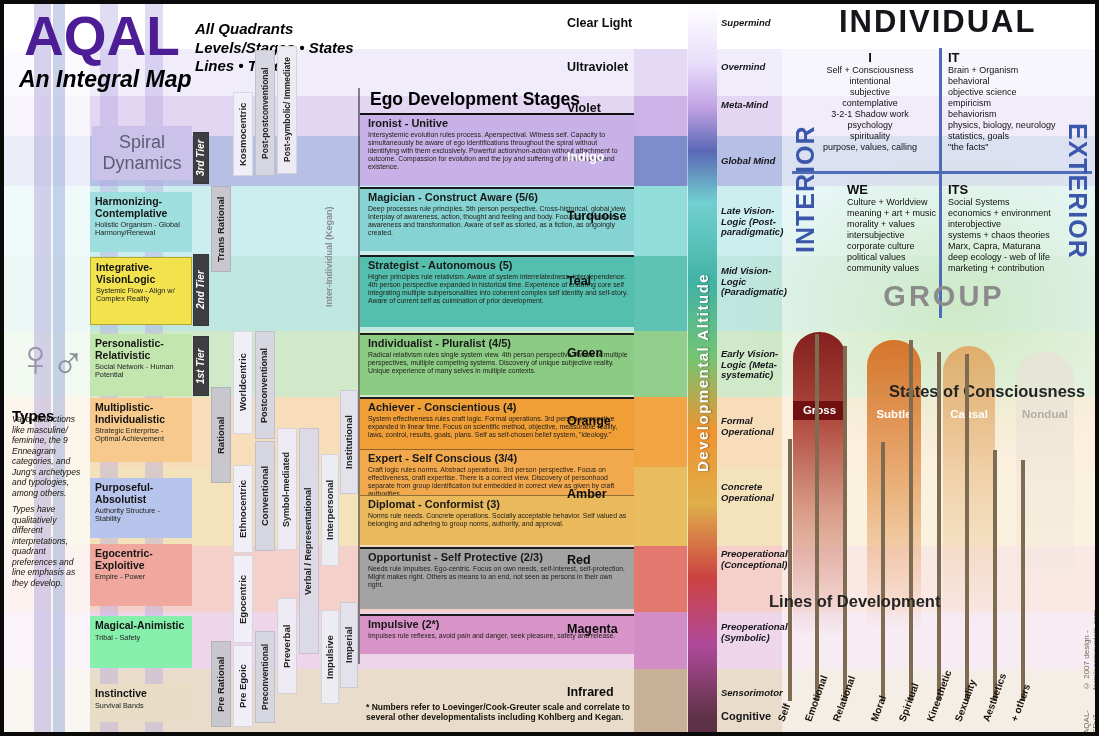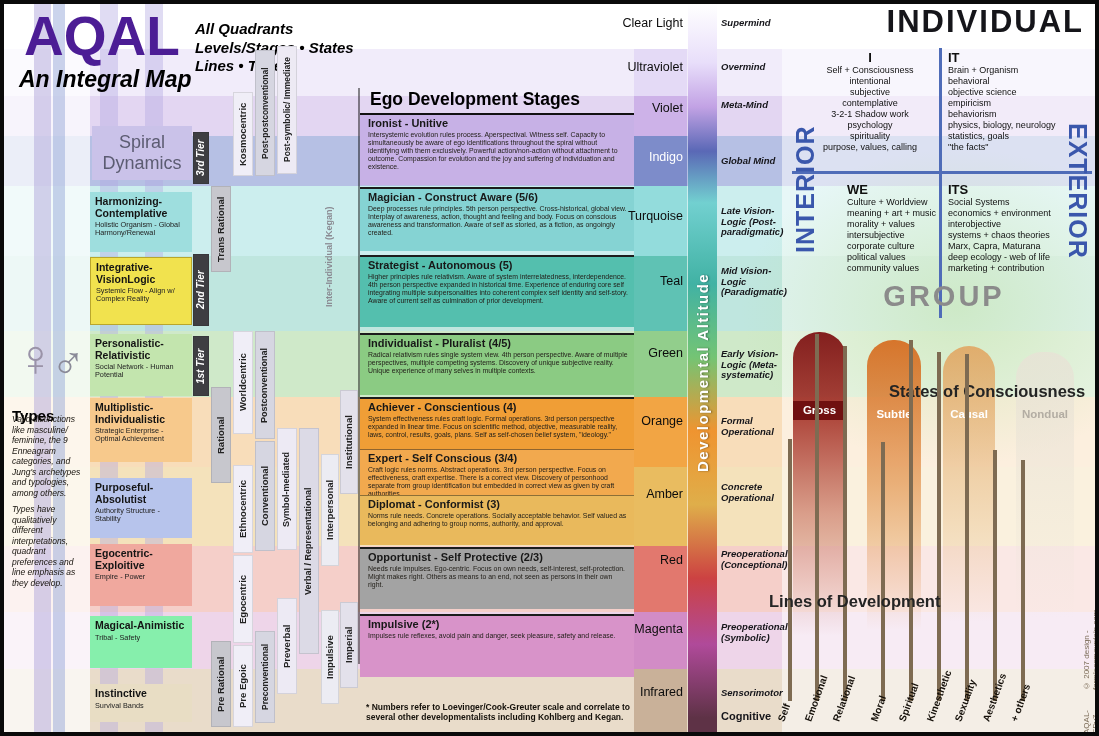--- a/index.html
+++ b/index.html
@@ -6,21 +6,21 @@
   .page{position:relative;width:1099px;height:736px;background:#fff;border:4px solid #0a0a0a;
         box-sizing:border-box;overflow:hidden;font-family:"Liberation Sans",sans-serif;color:#111}
   .abs{position:absolute}
   .band{position:absolute;left:0;width:100%}
   .seg{position:absolute;writing-mode:vertical-rl;transform:rotate(180deg);display:flex;align-items:center;
        justify-content:center;font-weight:bold;font-size:9.5px;color:#222;text-align:center;line-height:1.05;
        border:1px solid rgba(0,0,0,0.10);box-sizing:border-box}
   .stage{position:absolute;left:356px;width:276px;box-sizing:border-box;padding:2px 8px;border-top:2px solid #1c1c1c}
   .stage .t{font-size:11px;font-weight:bold;color:#181818;line-height:12.5px}
   .stage .d{font-size:6.9px;line-height:8.1px;color:#23201a;margin-top:1px}
-  .clabel{position:absolute;left:563px;width:116px;text-align:right;font-size:12.5px;font-weight:normal;color:#0c0c0c}
+  .clabel{position:absolute;left:563px;width:116px;text-align:left;font-size:12.5px;font-weight:bold;color:#0c0c0c}
   .cog{position:absolute;left:717px;width:62px;font-size:9.5px;font-style:italic;font-weight:bold;color:#15151a;line-height:10.5px}
   .qitems{position:absolute;font-size:9px;line-height:11px;color:#101010}
   .qhead{font-size:13px;font-weight:bold;margin-bottom:2px}
   .sb{position:absolute;left:86px;width:102px;box-sizing:border-box;padding:4px 5px}
   .sb .t{font-size:10.5px;font-weight:bold;line-height:11.5px;color:#141414}
   .sb .d{font-size:7.3px;line-height:8.3px;margin-top:2px;color:#222}
   .state-label{position:absolute;font-weight:bold;font-size:11.5px;text-align:center}
   .ldev{position:absolute;width:4px;background:#7e6b52}
   .llabel{position:absolute;font-size:10px;font-weight:bold;color:#15100a;white-space:nowrap;
           transform:rotate(-70deg);transform-origin:0 100%}
@@ -161,21 +161,21 @@
     <div class="d">Craft logic rules norms. Abstract operations. 3rd person perspective. Focus on effectiveness, craft expertise. There is a correct view. Discovery of personhood separate from group identification but embedded in correct view as given by craft authorities.</div>
   </div>
   <div class="stage" style="top: 491px; height: 50px; border-top: 1px solid rgba(0, 0, 0, 0.4); background: rgb(233, 185, 92);">
     <div class="t">Diplomat - Conformist (3)</div>
     <div class="d">Norms rule needs. Concrete operations. Socially acceptable behavior. Self valued as belonging and adhering to group norms, authority, and approval.</div>
   </div>
   <div class="stage" style="top: 543px; height: 62px; background: #a3a3a3;">
     <div class="t">Opportunist - Self Protective (2/3)</div>
     <div class="d">Needs rule impulses. Ego-centric. Focus on own needs, self-interest, self-protection. Might makes right. Others as means to an end, not seen as persons in their own right.</div>
   </div>
-  <div class="stage" style="top: 610px; height: 63px; background: rgb(216, 147, 201);">
+  <div class="stage" style="top: 610px; height: 40px; background: rgb(216, 147, 201);">
     <div class="t">Impulsive (2*)</div>
     <div class="d">Impulses rule reflexes, avoid pain and danger, seek pleasure, safety and release.</div>
   </div>
   <div class="abs" style="left:362px;top:698px;width:282px;font-size:8.5px;font-weight:bold;line-height:10px;color:#14100a">* Numbers refer to Loevinger/Cook-Greuter scale and correlate to several other developmentalists including Kohlberg and Kegan.</div>
 
   <div class="abs" style="left:630px;top:0;width:53px;height:736px;background:linear-gradient(180deg,
       #ffffff 0%,#ffffff 6.1%,#e4daf6 6.1%,#e4daf6 12.5%,#cdb2e8 12.5%,#cdb2e8 17.9%,#7d8cca 17.9%,#7d8cca 24.7%,
       #93dcdc 24.7%,#93dcdc 34.2%,#5fc2b4 34.2%,#5fc2b4 44.4%,#92ce8c 44.4%,#92ce8c 53.4%,#f2a544 53.4%,#f2a544 62.9%,
       #e9bc60 62.9%,#e9bc60 73.6%,#e2786e 73.6%,#e2786e 82.6%,#d28cc6 82.6%,#d28cc6 90.4%,#c9b199 90.4%,#c9b199 100%)"></div>
 
@@ -205,21 +205,21 @@
   <div class="cog" style="top:202px">Late Vision-Logic (Post-paradigmatic)</div>
   <div class="cog" style="top:262px">Mid Vision-Logic (Paradigmatic)</div>
   <div class="cog" style="top:345px">Early Vision-Logic (Meta-systematic)</div>
   <div class="cog" style="top:412px">Formal Operational</div>
   <div class="cog" style="top:478px">Concrete Operational</div>
   <div class="cog" style="top:545px">Preoperational (Conceptional)</div>
   <div class="cog" style="top:618px">Preoperational (Symbolic)</div>
   <div class="cog" style="top:684px">Sensorimotor</div>
   <div class="cog" style="top:707px;font-style:normal;font-size:11px">Cognitive</div>
 
-  <div class="abs" style="left:835px;top:0;width:245px;text-align:right;font-size:31px;font-weight:800;letter-spacing:2px;color:#15151a">INDIVIDUAL</div>
+  <div class="abs" style="left:835px;top:0;width:245px;text-align:left;font-size:31px;font-weight:800;letter-spacing:2px;color:#15151a">INDIVIDUAL</div>
 
   <div class="abs" style="left:935px;top:44px;width:3px;height:270px;background:#4f6cb8"></div>
   <div class="abs" style="left:788px;top:167px;width:300px;height:3px;background:#4f6cb8"></div>
 
   <div class="seg" style="left:786px;top:98px;width:30px;height:175px;background:transparent;border:none;color:#3a57ac;font-size:25px;letter-spacing:1px">INTERIOR</div>
   <div class="vdown" style="left:1058px;top:92px;width:30px;height:190px;color:#3a57ac;font-size:25px;font-weight:bold;letter-spacing:1px">EXTERIOR</div>
 
   <div class="qitems" style="left:802px;top:48px;width:128px;text-align:center">
     <div class="qhead">I</div>
     <div>Self + Consciousness</div>

